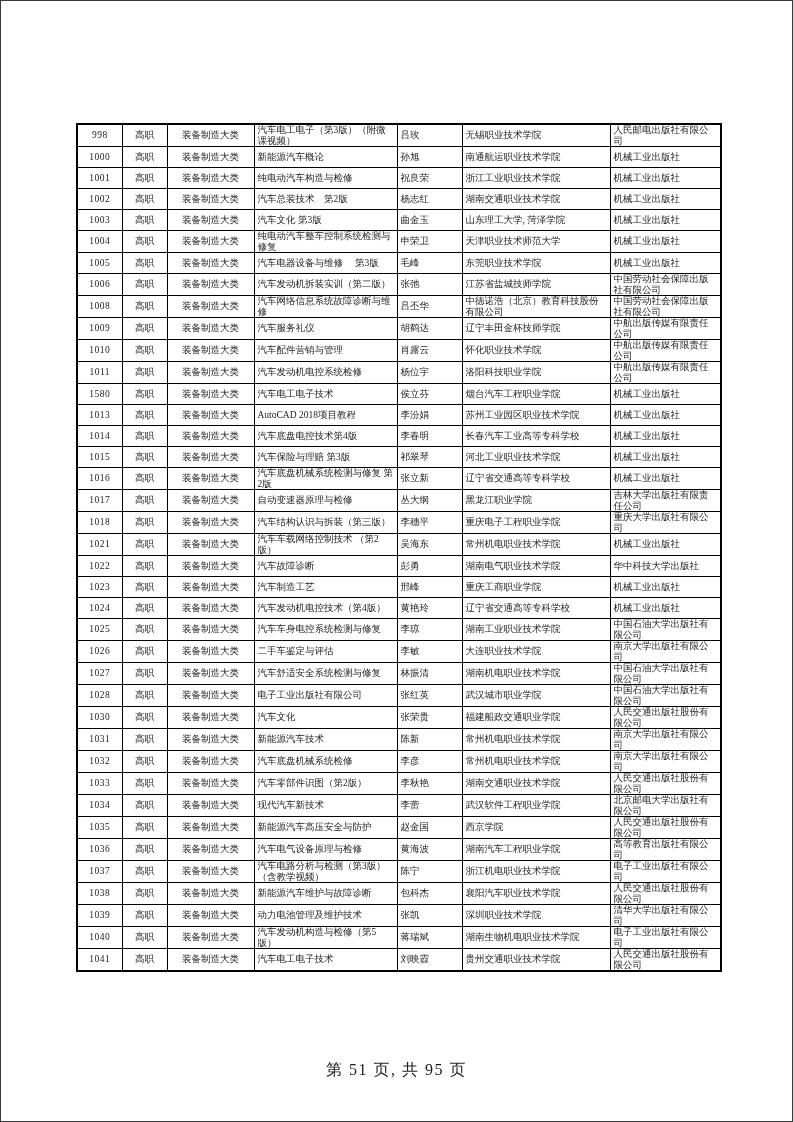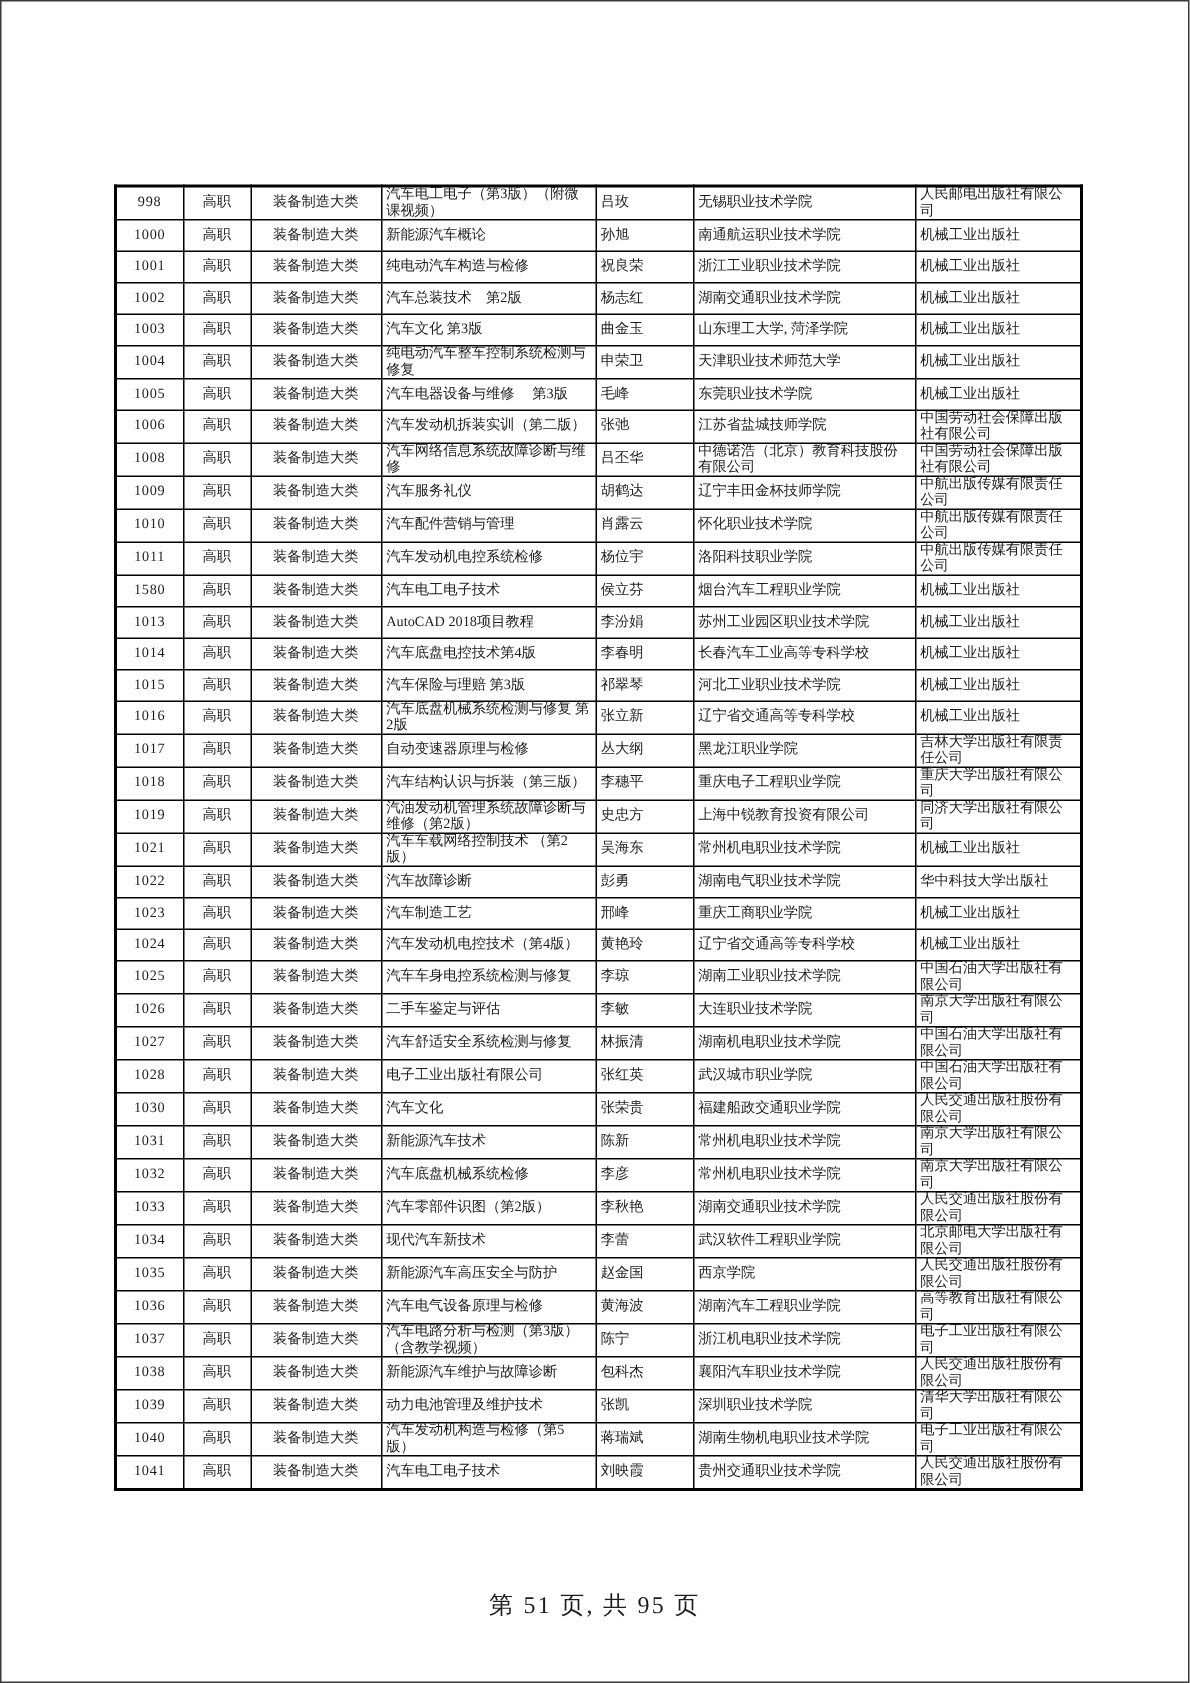--- a/index.html
+++ b/index.html
@@ -225,29 +225,20 @@
       <tr>
         <td class="c no-cell">1018</td>
         <td class="c">高职</td>
         <td class="c">装备制造大类</td>
         <td>汽车结构认识与拆装（第三版）</td>
         <td>李穗平</td>
         <td>重庆电子工程职业学院</td>
         <td>重庆大学出版社有限公司</td>
       </tr>
       <tr>
-        <td class="c no-cell">1019</td>
-        <td class="c">高职</td>
-        <td class="c">装备制造大类</td>
-        <td>汽油发动机管理系统故障诊断与维修（第2版）</td>
-        <td>史忠方</td>
-        <td>上海中锐教育投资有限公司</td>
-        <td>同济大学出版社有限公司</td>
-      </tr>
-      <tr>
         <td class="c no-cell">1021</td>
         <td class="c">高职</td>
         <td class="c">装备制造大类</td>
         <td>汽车车载网络控制技术 （第2版）</td>
         <td>吴海东</td>
         <td>常州机电职业技术学院</td>
         <td>机械工业出版社</td>
       </tr>
       <tr>
         <td class="c no-cell">1022</td>

